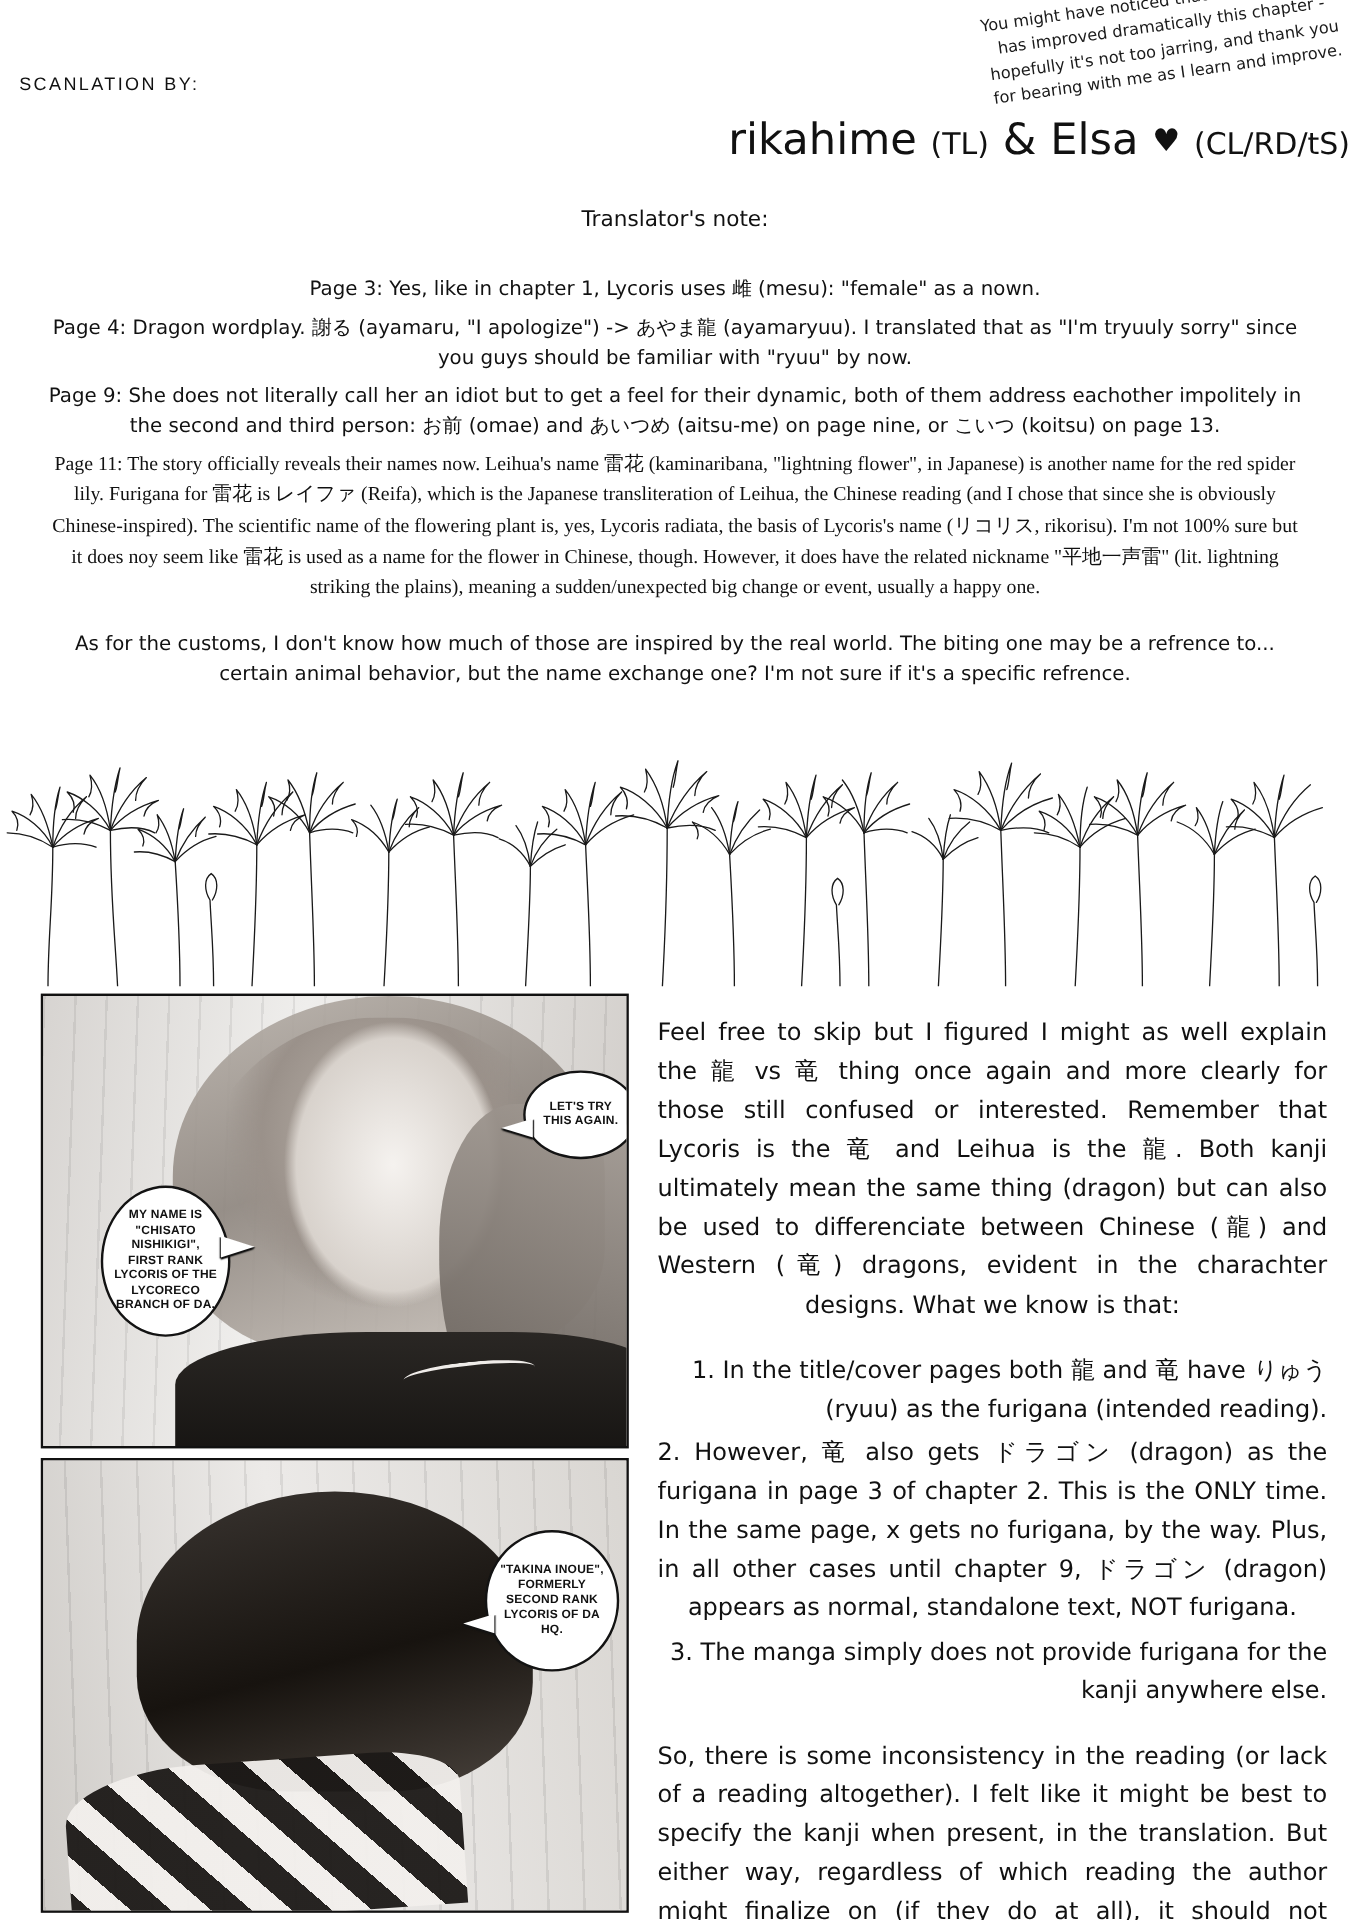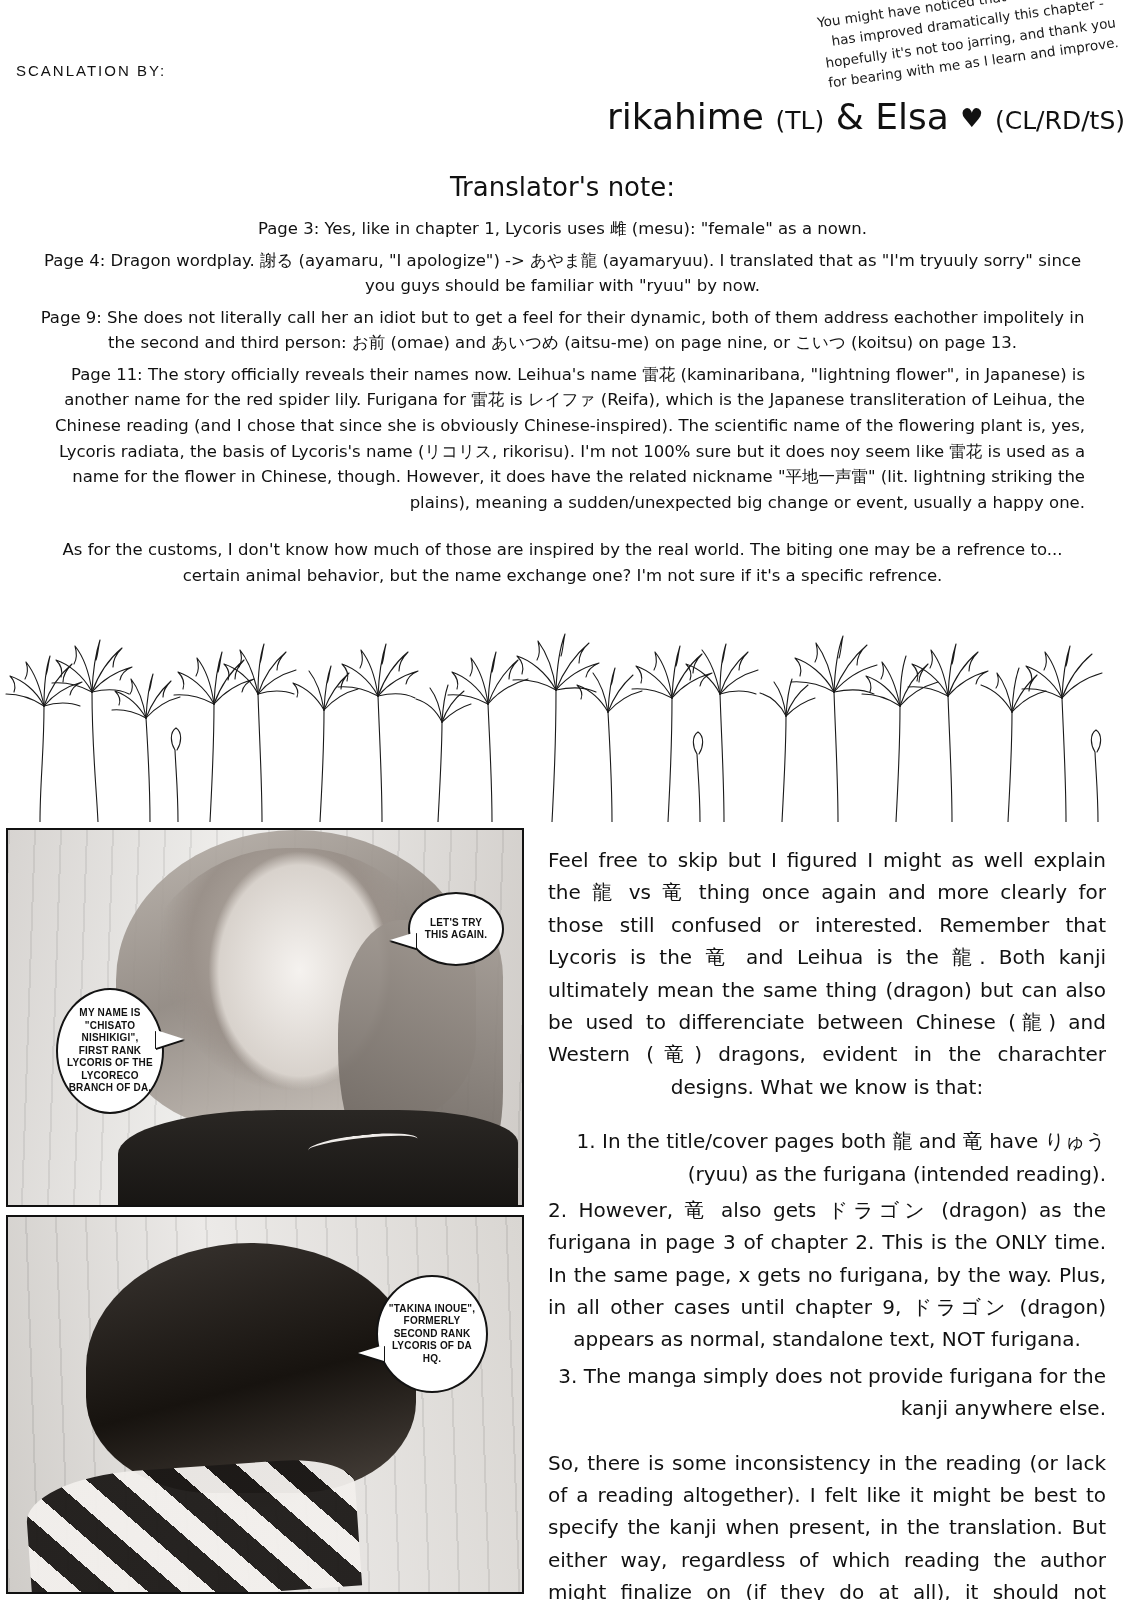--- a/index.html
+++ b/index.html
@@ -68,36 +68,37 @@
     font-size: 14px;
   }
 
   
   .tn-title {
     position: absolute;
     top: 172px;
     left: 0;
     width: 1125px;
     text-align: center;
-    font-size: 26px;
+    font-size: 18px;
   }
   .tn-body {
     position: absolute;
-    top: 216px;
+    top: 228px;
     left: 40px;
     width: 1045px;
     font-size: 16.5px;
     line-height: 1.55;
     text-align: center;
   }
   .tn-body p {
     margin: 0 0 6px 0;
   }
   .tn-body p.justified {
-    text-align: right;
+    text-align: center;
+    font-family: Liberation Serif, serif;
   }
   .tn-body .gap {
     height: 16px;
   }
 
   
   .lily-band {
     position: absolute;
     top: 632px;
     left: 0;
@@ -121,20 +122,21 @@
     display: flex;
     flex-direction: column;
     gap: 8px;
   }
   .panel {
     position: relative;
     border: 2px solid #111;
     background: #e9e7e4;
     overflow: hidden;
     flex: 1;
+    margin-left: 28px;
   }
   .panel-inner {
     position: absolute;
     inset: 0;
   }
 
   
   .bg-wall {
     position: absolute;
     inset: 0;

